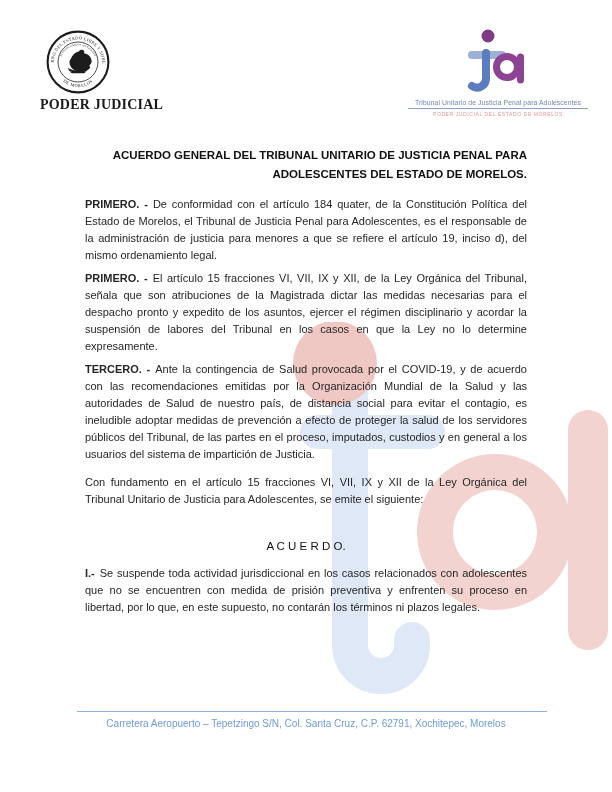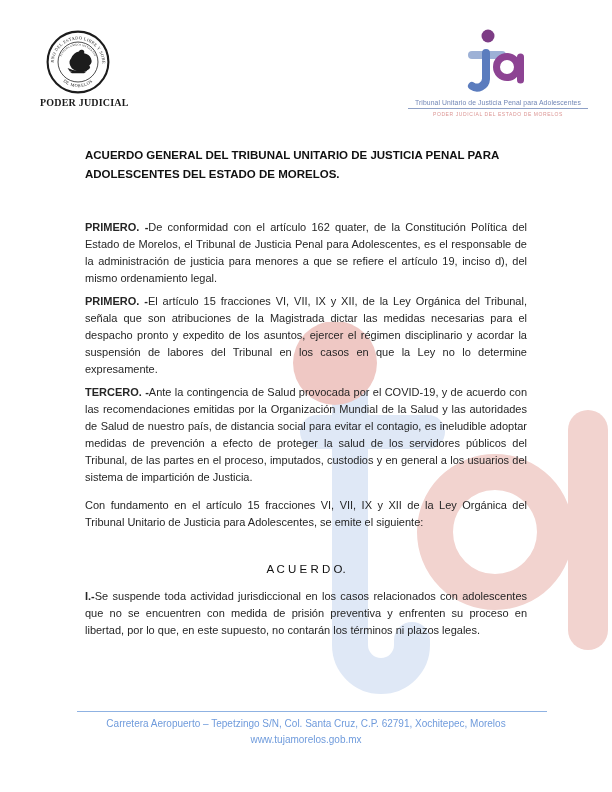--- a/index.html
+++ b/index.html
@@ -7,38 +7,38 @@
     position:relative;width:612px;height:792px;background:#ffffff;overflow:hidden;
     font-family:"Liberation Sans",sans-serif;color:#262626;
   }
   
   .watermark{position:absolute;left:280px;top:322px;width:332px;height:372px;z-index:0;pointer-events:none;}
   
   .header{position:absolute;left:0;top:0;width:612px;height:130px;z-index:2;}
   .seal-block{position:absolute;left:40px;top:28px;width:110px;text-align:left;}
   .seal-svg{display:block;margin-left:5px;}
   .seal-caption{
-    font-family:"Liberation Serif",serif;font-weight:bold;font-size:10px;color:#1a1a1a;
+    font-family:"Liberation Serif",serif;font-weight:bold;font-size:14px;color:#1a1a1a;
     letter-spacing:.2px;margin-top:1px;white-space:nowrap;
   }
   .logo-block{position:absolute;left:408px;top:26px;width:180px;text-align:center;}
   .logo-svg{display:block;margin:0 auto;}
   .logo-subtitle{
     font-size:6.8px;color:#7186b6;letter-spacing:.1px;white-space:nowrap;
     border-bottom:1px solid #8ea0c6;padding-bottom:2px;margin-top:1px;
   }
   .logo-tagline{font-size:5px;color:#dc9694;letter-spacing:.6px;margin-top:2px;white-space:nowrap;}
   
   .doc-body{position:absolute;left:85px;top:146px;width:442px;z-index:1;}
   .doc-title{
-    font-size:11.5px;font-weight:bold;text-align:left;line-height:18.5px;
-    color:#111;margin:0 0 36px 0;
+    font-size:11.5px;font-weight:bold;text-align:right;line-height:18.5px;
+    color:#111;margin:0 0 13px 0;
   }
   .doc-body p{font-size:11px;line-height:17px;text-align:justify;margin:0 0 6px 0;}
-  .plabel{font-weight:bold;margin-right:0;}
+  .plabel{font-weight:bold;margin-right:5px;}
   .closing{margin-top:11px !important;}
   .acuerdo{
     font-size:11.5px;font-weight:normal;text-align:center;color:#111;
     margin:30px 0 10px 0;line-height:17px;
   }
   
   .footer{position:absolute;left:0;top:711px;width:612px;z-index:1;text-align:center;}
   .footer-rule{position:relative;left:77px;width:470px;height:1px;background:#8fb2e2;margin-bottom:4px;}
   .footer-line{font-size:10px;line-height:15.5px;color:#6f9bdc;}
 </style>
@@ -105,32 +105,31 @@
         <line x1="60.5" y1="31" x2="60.5" y2="54" stroke="#8d4393" stroke-width="7" stroke-linecap="round"></line>
       </svg>
       <div class="logo-subtitle">Tribunal Unitario de Justicia Penal para Adolescentes</div>
       <div class="logo-tagline">PODER JUDICIAL DEL ESTADO DE MORELOS</div>
     </div>
   </div>
 
   <div class="doc-body">
     <h1 class="doc-title">ACUERDO GENERAL DEL TRIBUNAL UNITARIO DE JUSTICIA PENAL PARA ADOLESCENTES DEL ESTADO DE MORELOS.</h1>
 
-    <p><b class="plabel">PRIMERO. -</b><span>De conformidad con el artículo 162 quater, de la Constitución Política del Estado de Morelos, el Tribunal de Justicia Penal para Adolescentes, es el responsable de la administración de justicia para menores a que se refiere el artículo 19, inciso d), del mismo ordenamiento legal.</span></p>
+    <p><b class="plabel">PRIMERO. -</b><span>De conformidad con el artículo 184 quater, de la Constitución Política del Estado de Morelos, el Tribunal de Justicia Penal para Adolescentes, es el responsable de la administración de justicia para menores a que se refiere el artículo 19, inciso d), del mismo ordenamiento legal.</span></p>
 
     <p><b class="plabel">PRIMERO. -</b><span>El artículo 15 fracciones VI, VII, IX y XII, de la Ley Orgánica del Tribunal, señala que son atribuciones de la Magistrada dictar las medidas necesarias para el despacho pronto y expedito de los asuntos, ejercer el régimen disciplinario y acordar la suspensión de labores del Tribunal en los casos en que la Ley no lo determine expresamente.</span></p>
 
     <p><b class="plabel">TERCERO. -</b><span>Ante la contingencia de Salud provocada por el COVID-19, y de acuerdo con las recomendaciones emitidas por la Organización Mundial de la Salud y las autoridades de Salud de nuestro país, de distancia social para evitar el contagio, es ineludible adoptar medidas de prevención a efecto de proteger la salud de los servidores públicos del Tribunal, de las partes en el proceso, imputados, custodios y en general a los usuarios del sistema de impartición de Justicia.</span></p>
 
     <p class="closing">Con fundamento en el artículo 15 fracciones VI, VII, IX y XII de la Ley Orgánica del Tribunal Unitario de Justicia para Adolescentes, se emite el siguiente:</p>
 
     <div class="acuerdo">A C U E R D O.</div>
 
     <p><b class="plabel">I.-</b><span>Se suspende toda actividad jurisdiccional en los casos relacionados con adolescentes que no se encuentren con medida de prisión preventiva y enfrenten su proceso en libertad, por lo que, en este supuesto, no contarán los términos ni plazos legales.</span></p>
   </div>
 
   <div class="footer">
     <div class="footer-rule"></div>
     <div class="footer-line">Carretera Aeropuerto – Tepetzingo  S/N, Col. Santa Cruz, C.P. 62791, Xochitepec, Morelos</div>
-    <div class="footer-line">www.tujamorelos.gob.mx</div>
   </div>
 
 </div>
 
 </body></html>

